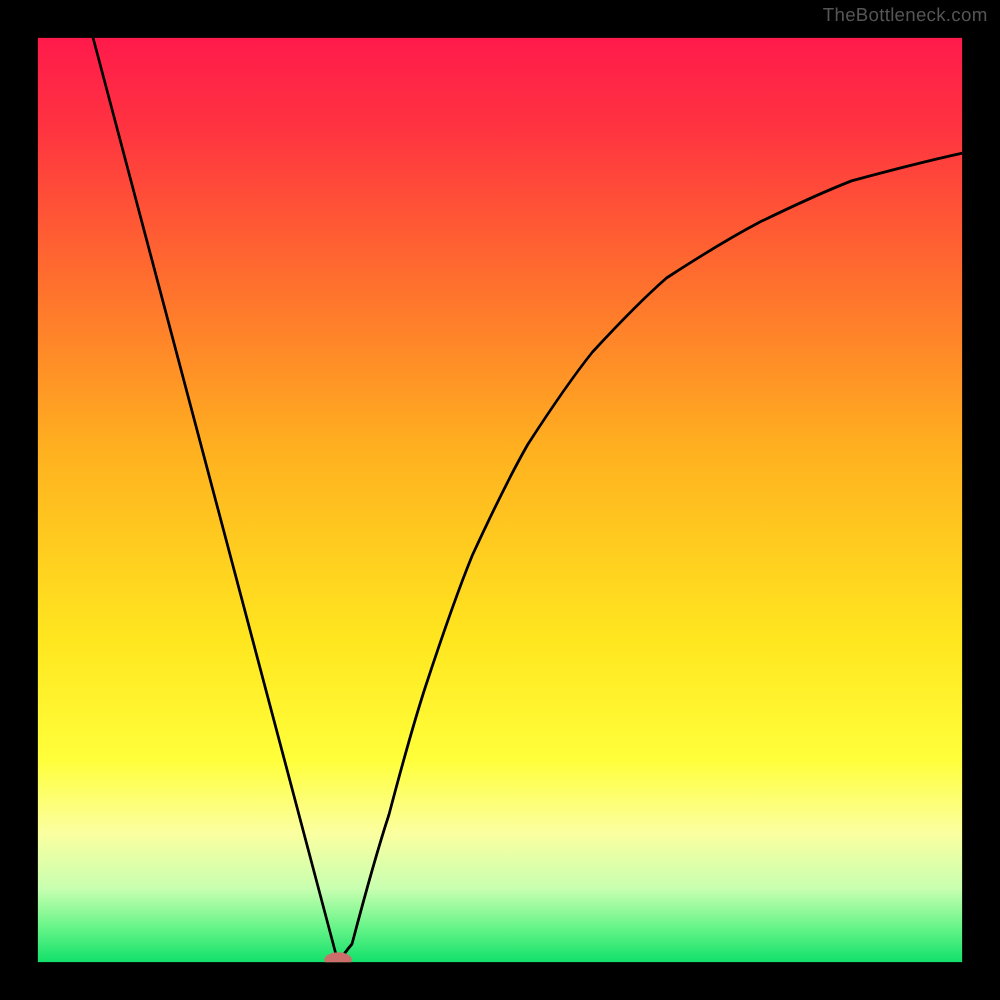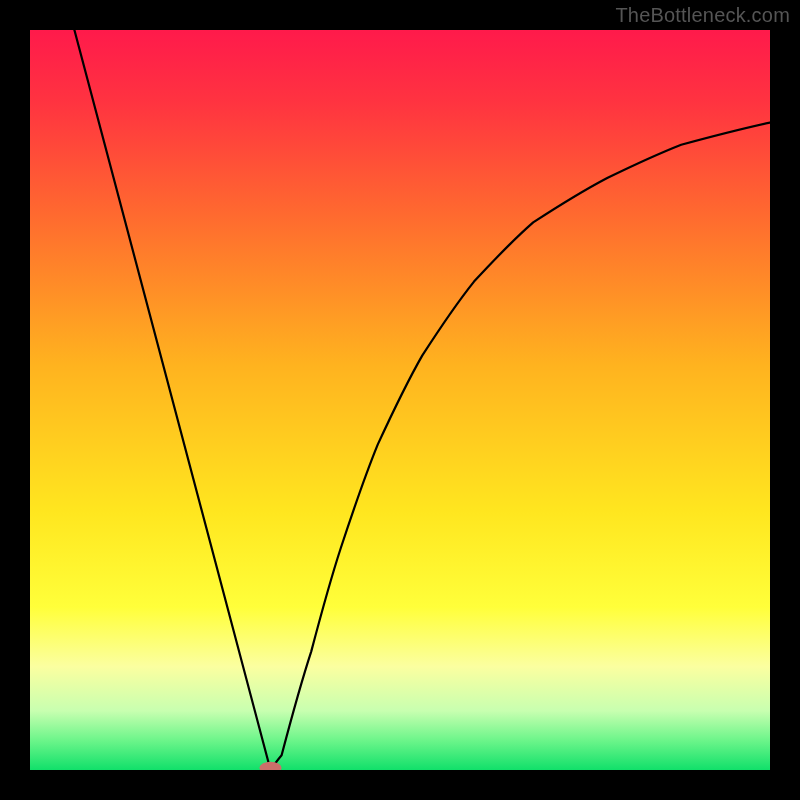--- a/index.html
+++ b/index.html
@@ -25,21 +25,21 @@
     top: 30px;
     width: 740px;
     height: 740px;
     overflow: hidden;
   }
   .watermark {
     position: absolute;
     top: 4px;
     right: 10px;
     color: #555;
-    font-size: 20px;
+    font-size: 15px;
     font-weight: 500;
     letter-spacing: 0.2px;
     user-select: none;
   }
   svg { display: block; }
 </style>
 </head>
 <body>
 
 <div class="frame">

